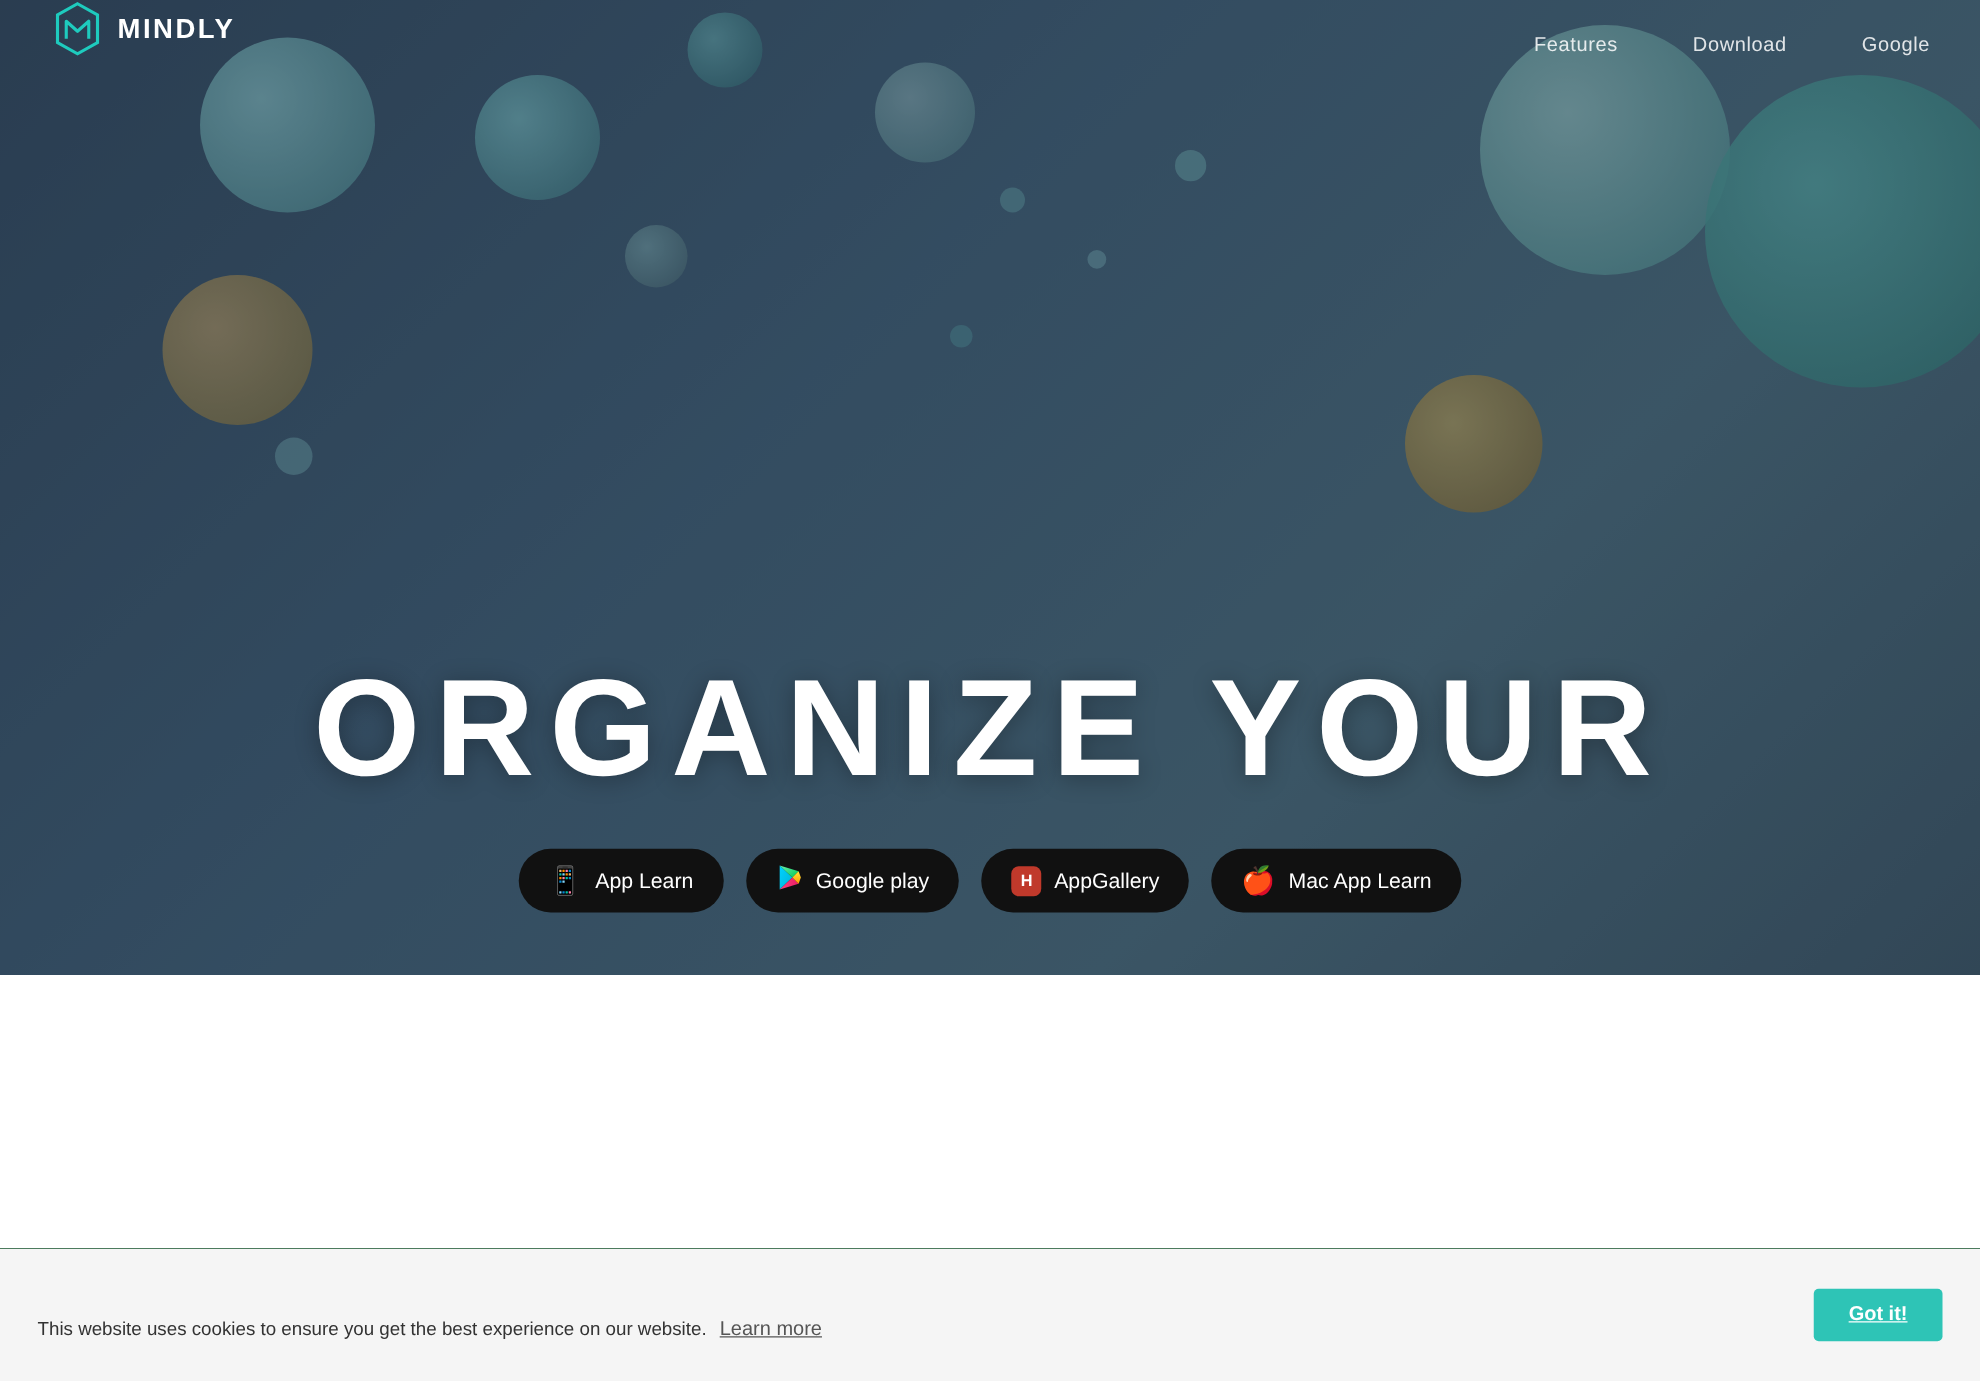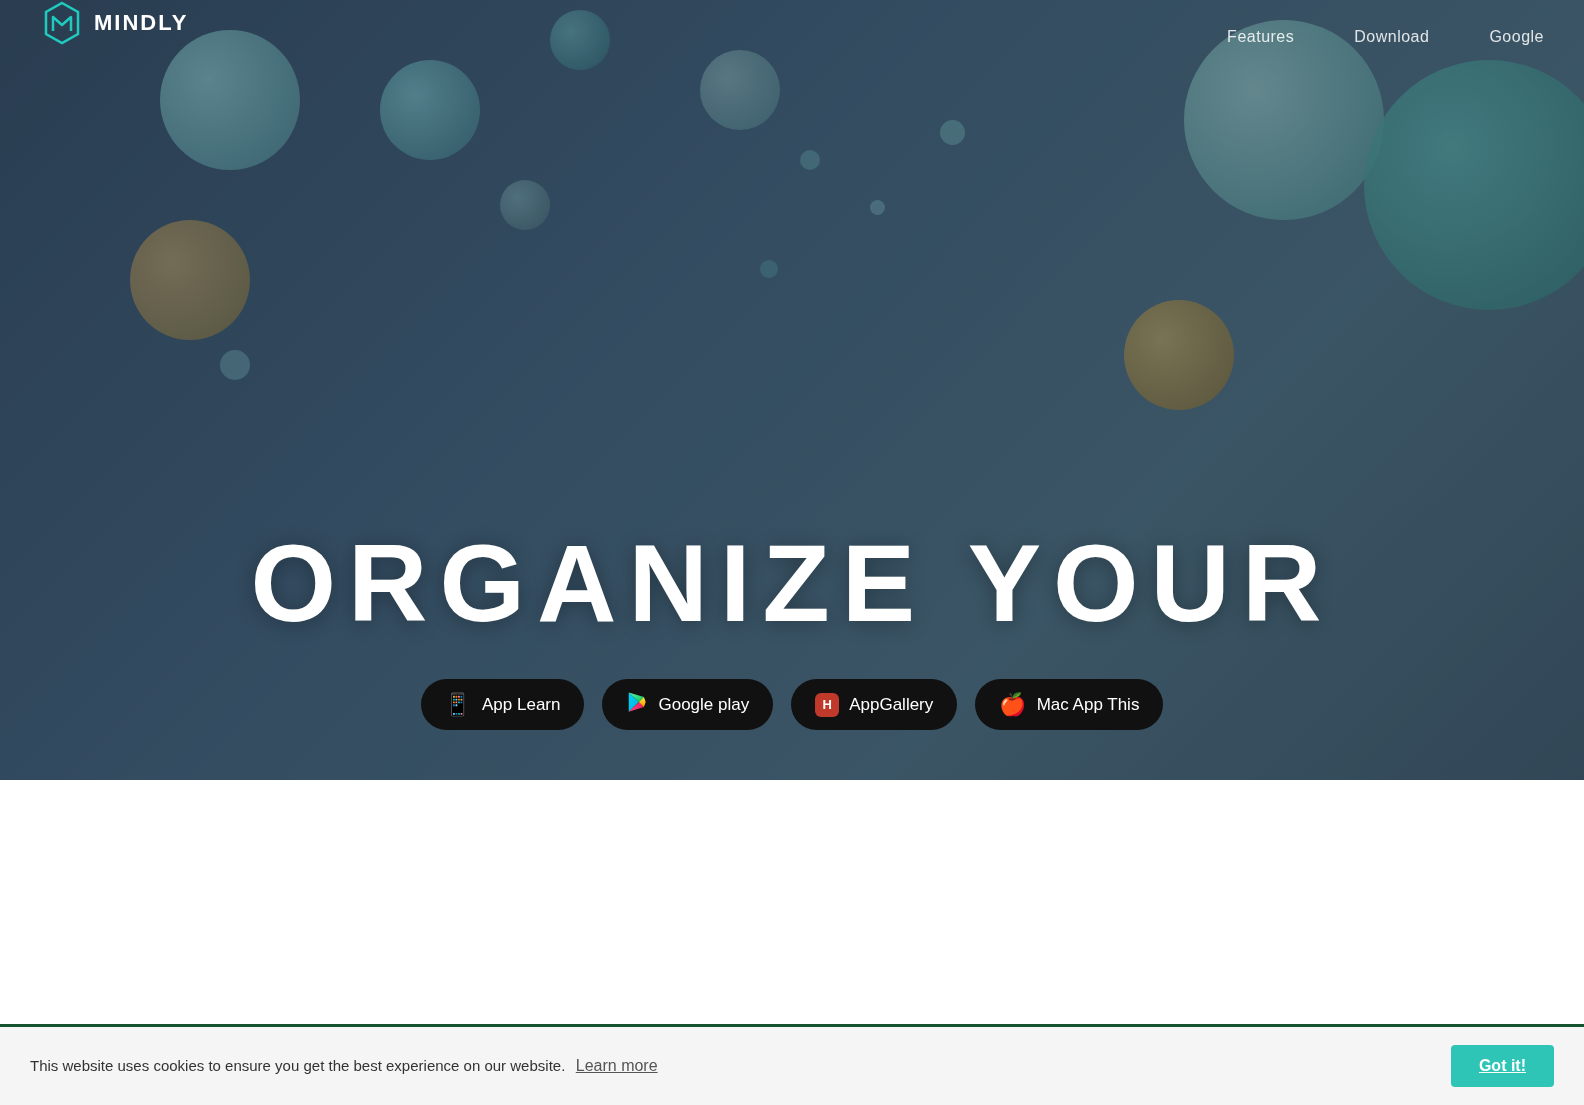--- a/index.html
+++ b/index.html
@@ -128,24 +128,24 @@
       width: 1584px;
       height: 325px;
       background: white;
     }
 
     
     .cookie-banner {
       position: fixed;
       bottom: 0; left: 0; right: 0;
       background: #f5f5f5;
-      border-top: 3px solid #14532d;
-      padding: 18px 30px;
-      display: flex;
-      align-items: center;
+      border-top: 1px solid #14532d;
+      padding: 32px 30px;
+      display: flex;
+      align-items: flex-end;
       justify-content: space-between;
       z-index: 100;
     }
     .cookie-text {
       font-size: 15px;
       color: #333;
     }
     .cookie-learn {
       color: #555;
       text-decoration: underline;
@@ -253,21 +253,21 @@
       <span>Google play</span>
     </button>
 
     <button class="dl-btn">
       <div class="huawei-icon">H</div>
       <span>AppGallery</span>
     </button>
 
     <button class="dl-btn">
       <span class="btn-icon">🍎</span>
-      <span>Mac App This</span>
+      <span>Mac App Learn</span>
     </button>
   </div>
 
 </div>
 
 <div class="below-fold"></div>
 
 <div class="cookie-banner">
   <div>
     <span class="cookie-text">This website uses cookies to ensure you get the best experience on our website.</span>

